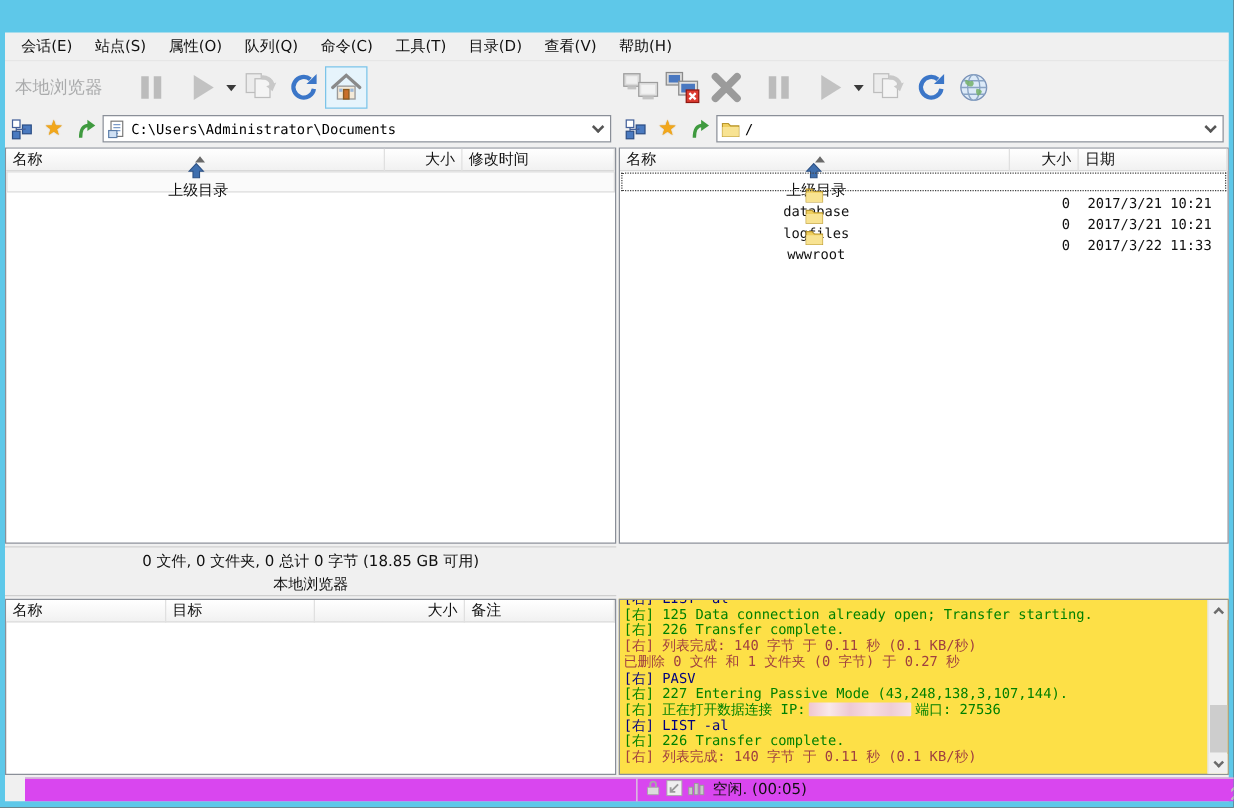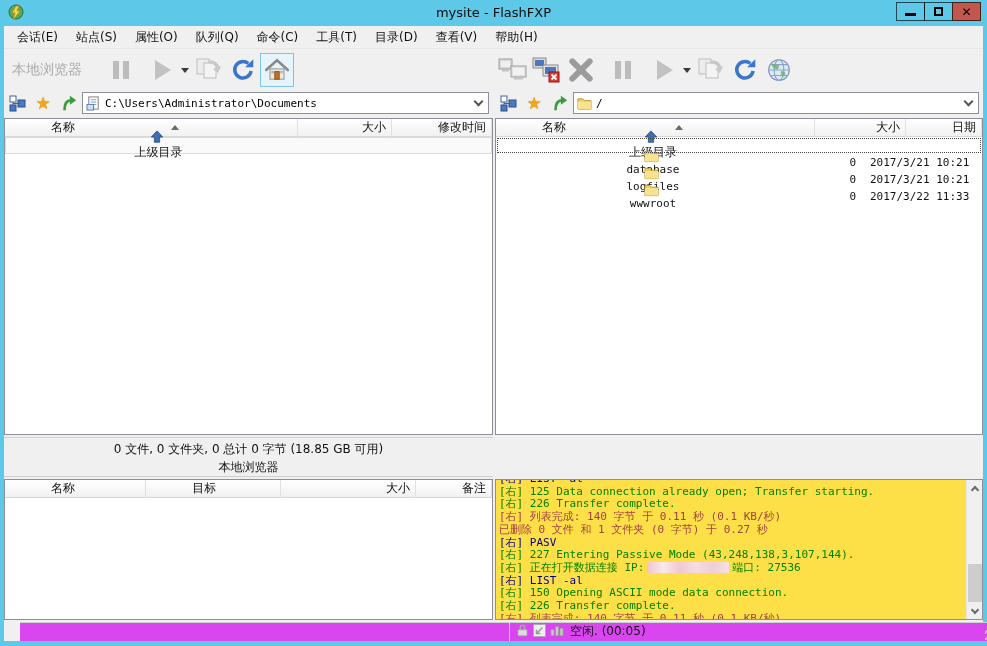--- a/index.html
+++ b/index.html
@@ -47,21 +47,21 @@
   .star { color:#f2a71b; font-size:17px; text-shadow:0 0 1px #c07f00; }
   .combo { flex:1; height:22px; background:#fff; border:1px solid #8a8f98; display:flex; align-items:center; padding:0 2px 0 3px; margin-right:4px; }
   .combo .ctext { flex:1; font-family:"DejaVu Sans Mono", monospace; font-size:11px; color:#000; white-space:nowrap; overflow:hidden; }
   .combo-arrow { width:16px; height:18px; display:flex; align-items:center; justify-content:center; }
   .chev-down { width:7px; height:7px; border-right:2px solid #555; border-bottom:2px solid #555; transform:rotate(45deg); margin-top:-4px; }
   
   .listbox { position:absolute; top:92px; height:317px; background:#fff; border:1px solid #8a8f98; }
   .listbox.left { left:0; width:489px; }
   .listbox.right { left:491px; width:488px; }
   .lheader { display:flex; height:18px; background:linear-gradient(#ffffff,#f1f1f1); border-bottom:1px solid #d8d8d8; font-size:12px; }
-  .hcell { height:18px; line-height:17px; padding:0 5px; border-right:1px solid #e0e0e0; position:relative; white-space:nowrap;margin-left:41px; }
+  .hcell { height:18px; line-height:17px; padding:0 5px; border-right:1px solid #e0e0e0; position:relative; white-space:nowrap; }
   .hcell.num { text-align:right; }
   .sort-asc { position:absolute; top:6px; left:50%; width:0; height:0; border-left:4px solid transparent; border-right:4px solid transparent; border-bottom:5px solid #6a6a6a; }
   .frow { display:flex; align-items:center; height:17px; font-size:12px; white-space:nowrap; }
   .frow .fname { display:flex; align-items:center; padding-left:2px; overflow:hidden;flex-direction:column; }
   .frow .fsize { text-align:right; padding-right:7px; font-family:"DejaVu Sans Mono", monospace; font-size:11px; }
   .frow .fdate { padding-left:7px; font-family:"DejaVu Sans Mono", monospace; font-size:11px; }
   .frow .icon { margin-right:4px; flex:0 0 auto; }
   .mono-name { font-family:"DejaVu Sans Mono", monospace; font-size:11px; }
   .uprow-left { background:#fafafa; border:1px solid #dcdcdc; }
   .uprow-right { outline:1px dotted #444; outline-offset:-2px; }
@@ -95,38 +95,20 @@
   .sb-icons { display:flex; align-items:center; gap:2px; padding:0 3px 0 5px; }
   .sb-text { padding-left:2px; color:#111; }
   .grip { position:absolute; right:1px; bottom:1px; width:13px; height:13px;
     background:repeating-linear-gradient(135deg, transparent 0 3px, #bdbdbd 3px 5px); }
 </style>
 </head>
 <body>
 
 <div class="window">
 
-  <div class="titlebar">
-    <svg class="app-icon" viewBox="0 0 18 18">
-      <circle cx="9" cy="8" r="7" fill="#5aa85a" stroke="#2e6e2e"></circle>
-      <path d="M9 2 L5 9 h3 l-2 7 7-9 h-3 l2-5 z" fill="#f5d24a" stroke="#b98a12" stroke-width=".6"></path>
-    </svg>
-    <div class="title-text">mysite - FlashFXP</div>
-    <div class="win-controls">
-      <div class="win-btn">
-          <span class="glyph-min"></span>
-        </div>
-      <div class="win-btn">
-          <span class="glyph-max"></span>
-        </div>
-      <div class="win-btn close">
-          <span class="glyph-close">✕</span>
-        </div>
-    </div>
-  </div>
 
   <div class="app-body">
 
     <div class="menubar">
       <span class="menu-item">会话(E)</span>
       <span class="menu-item">站点(S)</span>
       <span class="menu-item">属性(O)</span>
       <span class="menu-item">队列(Q)</span>
       <span class="menu-item">命令(C)</span>
       <span class="menu-item">工具(T)</span>
@@ -386,21 +368,20 @@
       <div class="logcontent">
         <div class="log-line cmd"><span>[右] LIST -al</span></div>
         <div class="log-line resp"><span>[右] 125 Data connection already open; Transfer starting.</span></div>
         <div class="log-line resp"><span>[右] 226 Transfer complete.</span></div>
         <div class="log-line stat"><span>[右] 列表完成: 140 字节 于 0.11 秒 (0.1 KB/秒)</span></div>
         <div class="log-line stat"><span>已删除 0 文件 和 1 文件夹 (0 字节) 于 0.27 秒</span></div>
         <div class="log-line cmd"><span>[右] PASV</span></div>
         <div class="log-line resp"><span>[右] 227 Entering Passive Mode (43,248,138,3,107,144).</span></div>
         <div class="log-line resp"><span>[右] 正在打开数据连接 IP:</span><span class="censor"></span><span>端口: 27536</span></div>
         <div class="log-line cmd"><span>[右] LIST -al</span></div>
-        <div class="log-line resp"><span>[右] 150 Opening ASCII mode data connection.</span></div>
         <div class="log-line resp"><span>[右] 226 Transfer complete.</span></div>
         <div class="log-line stat"><span>[右] 列表完成: 140 字节 于 0.11 秒 (0.1 KB/秒)</span></div>
       </div>
       <div class="vscroll">
         <div class="sbtn up">
             <span class="chev-up-s"></span>
           </div>
         <div class="sthumb"></div>
         <div class="sbtn down">
             <span class="chev-down-s"></span>

